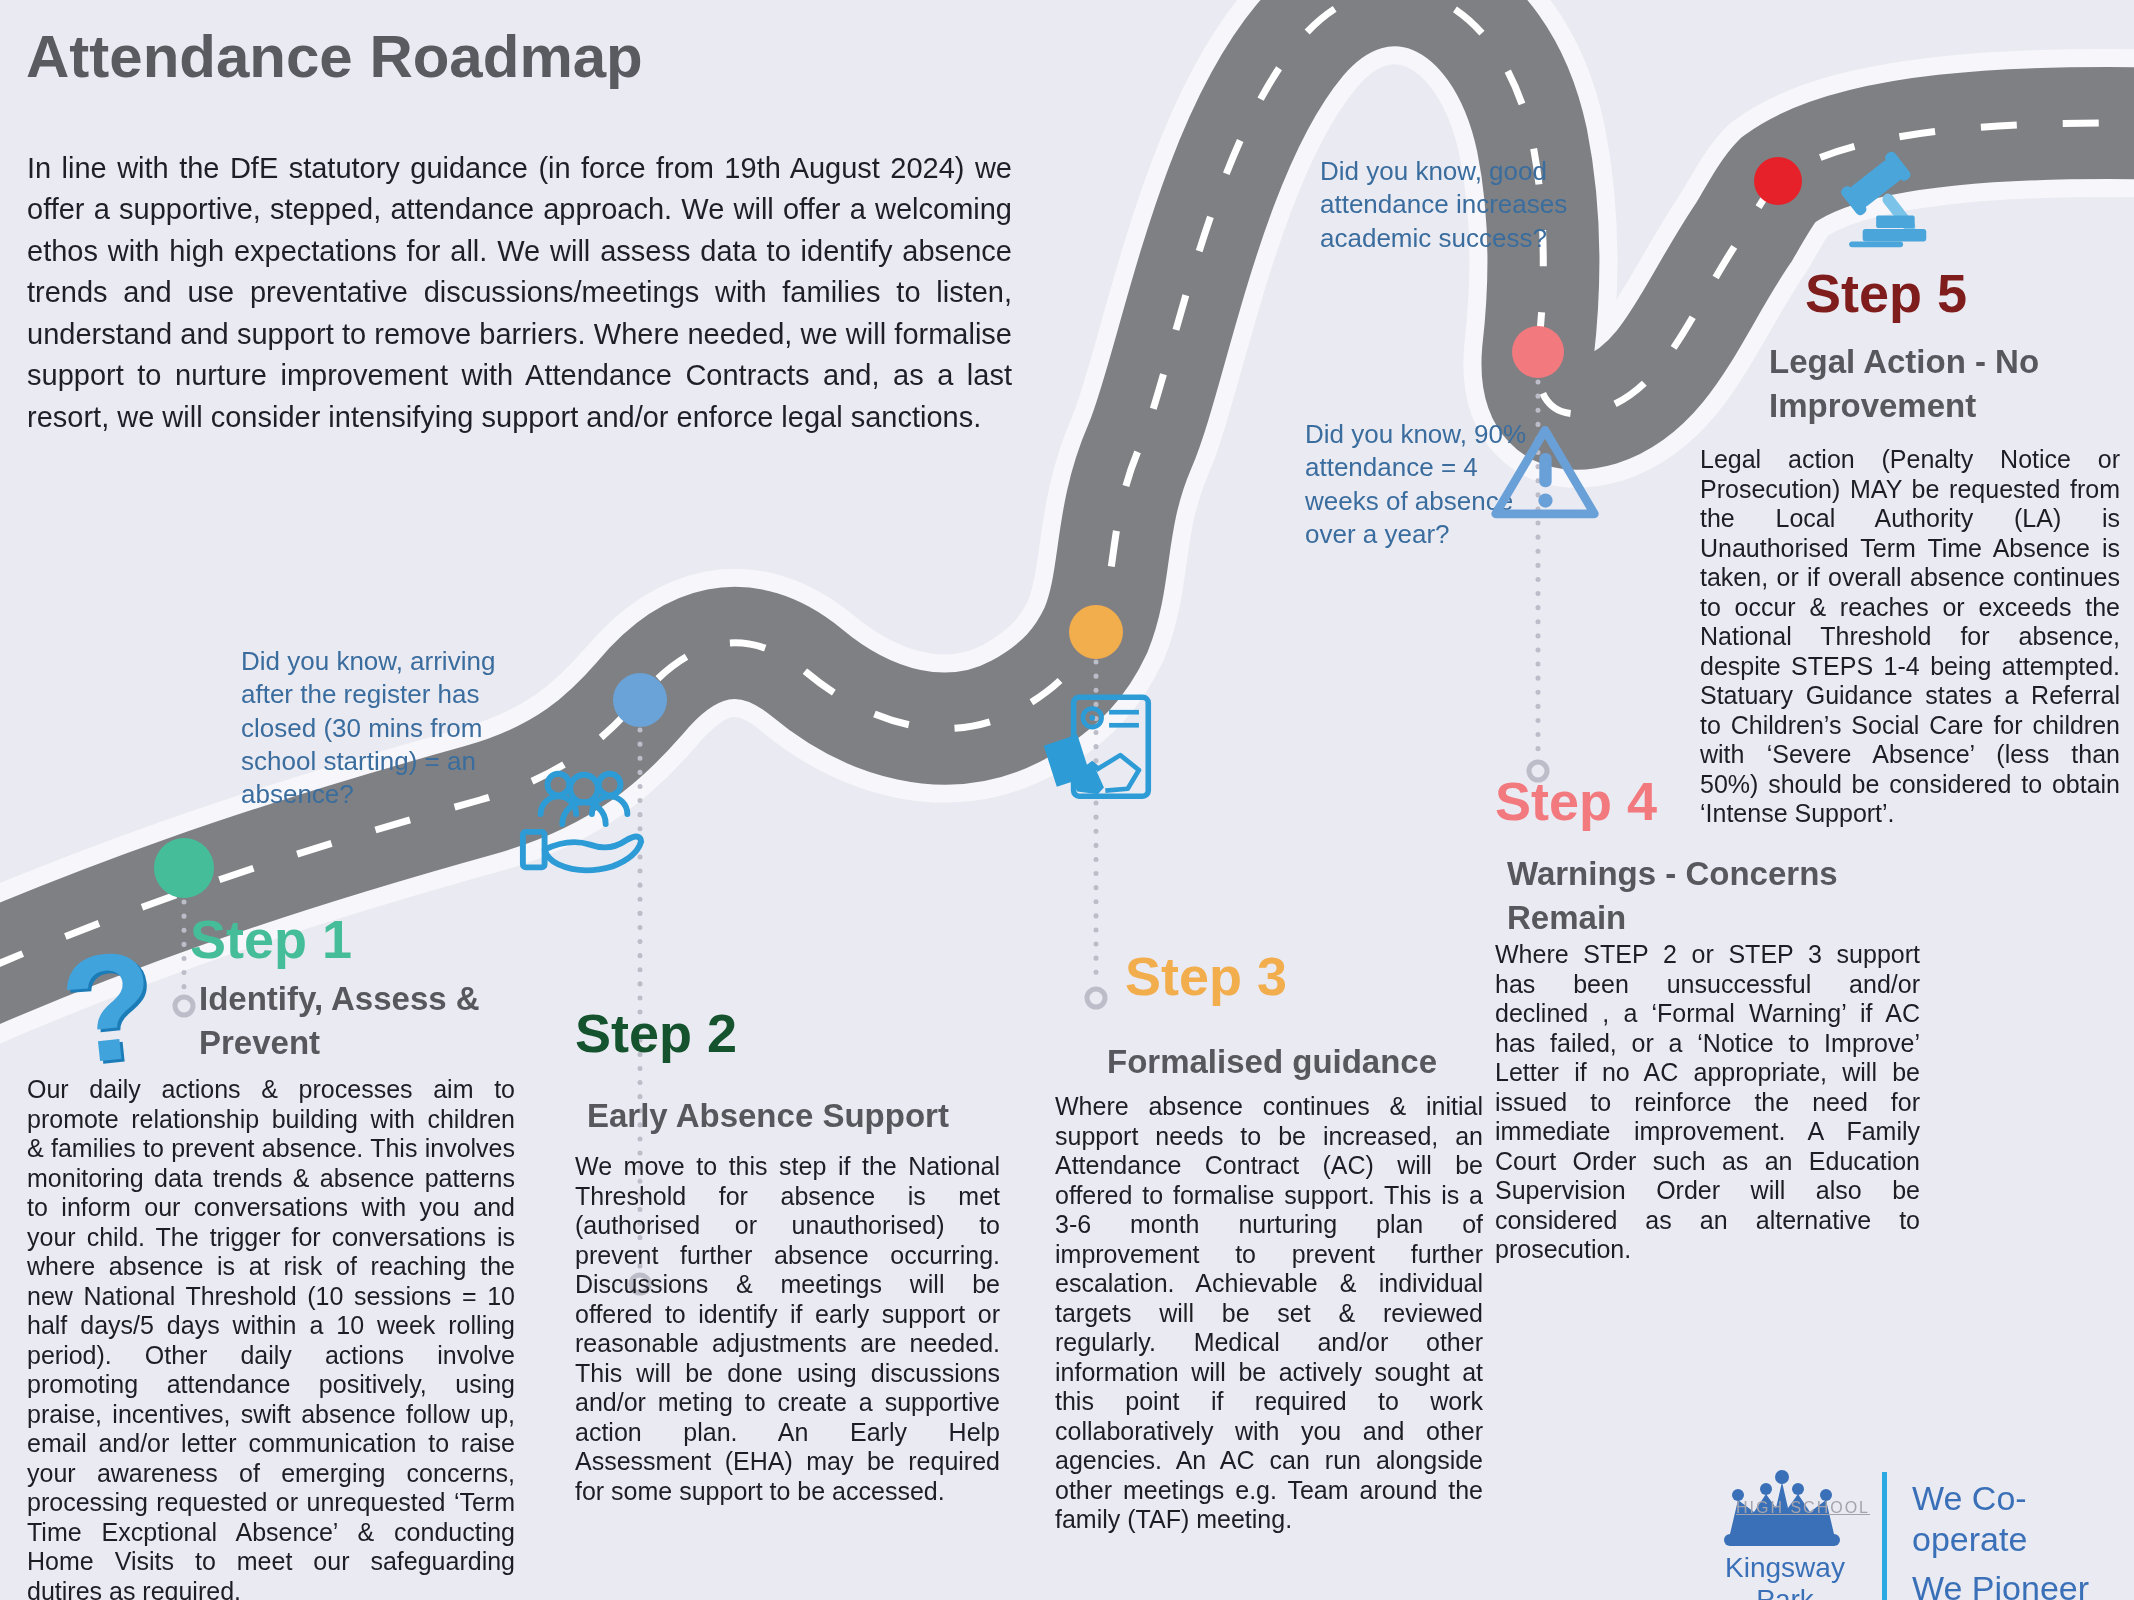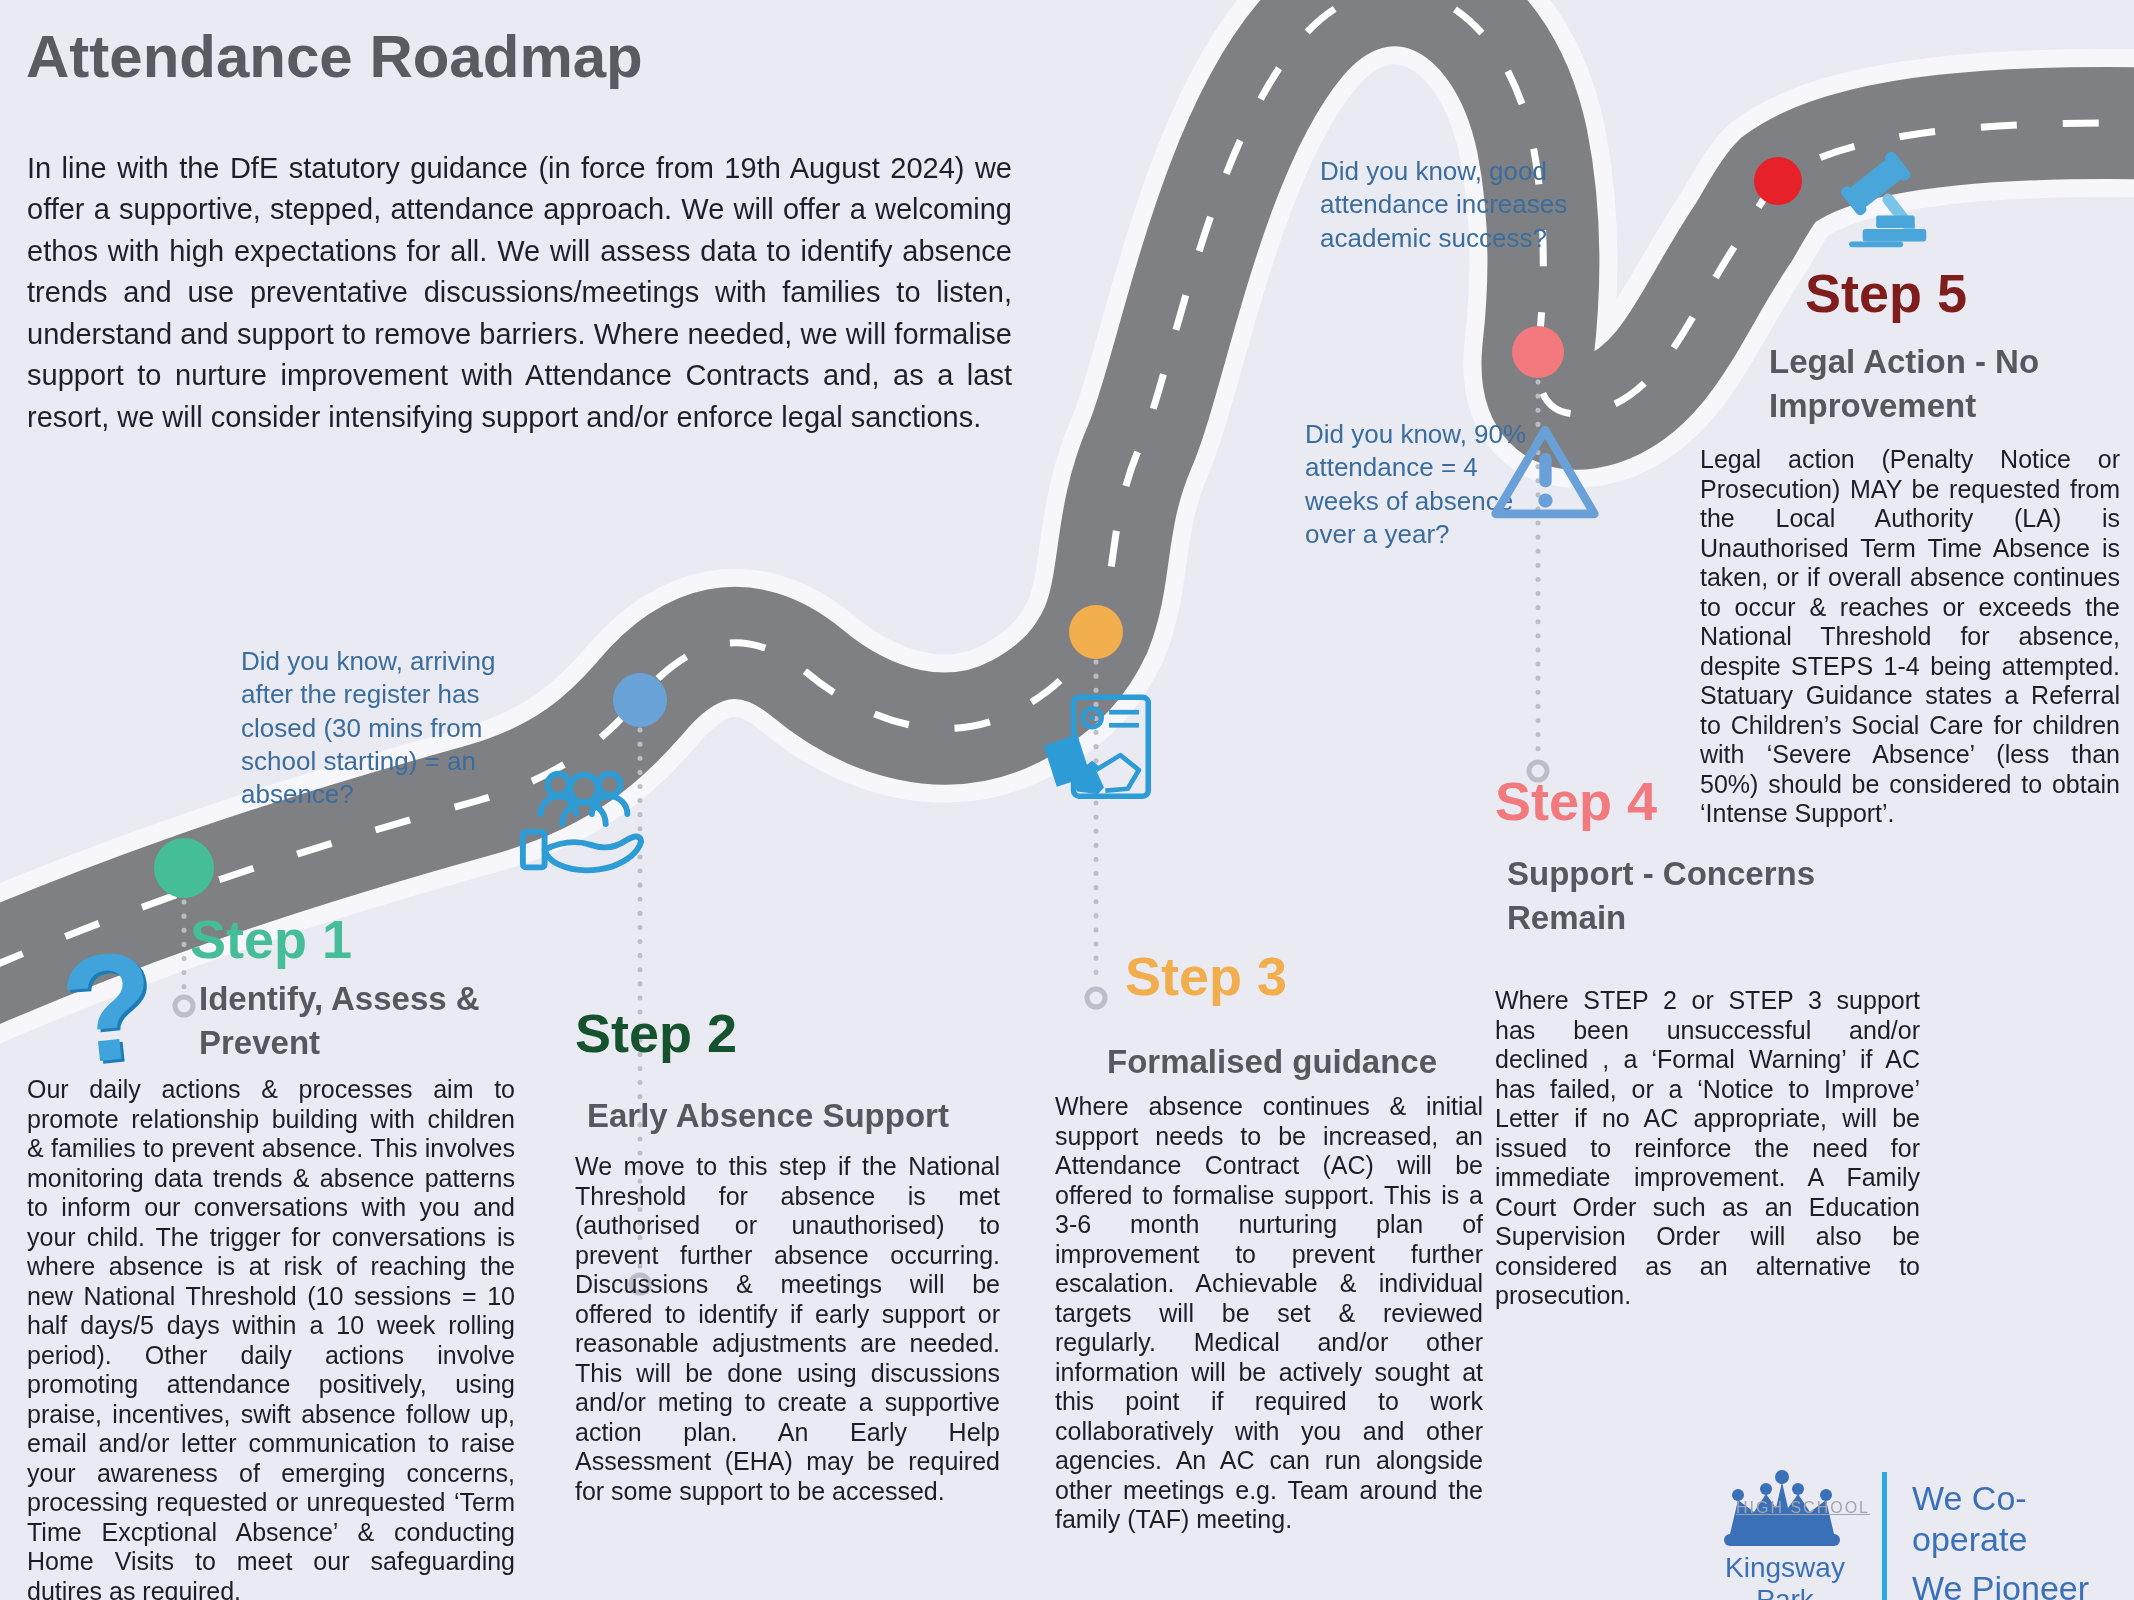--- a/index.html
+++ b/index.html
@@ -22,21 +22,21 @@
   .s1-title{left:187px;top:965px;width:345px;}
   .s1-body{left:27px;top:1075px;width:488px;}
   .s2-label{left:575px;top:1002px;}
   .s2-title{left:575px;top:1082px;width:425px;}
   .s2-body{left:575px;top:1152px;width:425px;}
   .s3-label{left:1125px;top:945px;}
   .s3-title{left:1095px;top:1028px;width:428px;}
   .s3-body{left:1055px;top:1092px;width:428px;}
   .s4-label{left:1495px;top:770px;}
   .s4-title{left:1495px;top:840px;width:390px;}
-  .s4-body{left:1495px;top:940px;width:425px;margin-top:46px;}
+  .s4-body{left:1495px;top:940px;width:425px;}
   .s5-label{left:1805px;top:262px;}
   .s5-title{left:1757px;top:328px;width:335px;}
   .s5-body{left:1700px;top:445px;width:420px;}
   .qmark{left:62px;top:920px;font-size:152px;font-weight:bold;color:#41a3dc;transform:rotate(-6deg);
          text-shadow:3px 3px 0 #1c7cb8;}
   .logo-crown{left:1712px;top:1468px;}
   .school-name{left:1700px;top:1552px;width:170px;text-align:center;font-size:28px;color:#3a70b8;}
   .school-type{left:1700px;top:1499px;width:170px;text-align:right;font-size:16px;color:#a3a3ad;letter-spacing:2px;text-decoration:underline;}
   .divider{left:1882px;top:1472px;width:5px;height:130px;background:#2aa9e2;}
   .motto{left:1912px;top:1478px;font-size:34px;line-height:1.22;color:#3a70b8;}
@@ -111,21 +111,21 @@
   <div class="abs step-label s3-label" style="color: rgb(242, 173, 77);">Step 3</div>
   <div class="abs step-title s3-title">Formalised guidance</div>
   <p class="abs step-body s3-body">Where absence continues &amp; initial support needs to be increased, an Attendance Contract (AC) will be offered to formalise support. This is a 3-6 month nurturing plan of improvement to prevent further escalation. Achievable &amp; individual targets will be set &amp; reviewed regularly. Medical and/or other information will be actively sought at this point if required to work collaboratively with you and other agencies. An AC can run alongside other meetings e.g. Team around the family (TAF) meeting.</p>
 
   <svg class="abs" style="left:1488px;top:420px;" width="114" height="106" viewBox="0 0 120 110">
     <path d="M60,10 L112,98 L8,98 Z" fill="none" stroke="#6aa0d8" stroke-width="9" stroke-linejoin="round"></path>
     <rect x="54" y="34" width="13" height="36" rx="6" fill="#6aa0d8"></rect>
     <circle cx="60.5" cy="84" r="7.5" fill="#6aa0d8"></circle>
   </svg>
   <div class="abs step-label s4-label" style="color: rgb(242, 121, 126);">Step 4</div>
-  <div class="abs step-title s4-title">Support - Concerns Remain</div>
+  <div class="abs step-title s4-title">Warnings - Concerns Remain</div>
   <p class="abs step-body s4-body">Where STEP 2 or STEP 3 support has been unsuccessful and/or declined , a ‘Formal Warning’ if AC has failed, or a ‘Notice to Improve’ Letter if no AC appropriate, will be issued to reinforce the need for immediate improvement. A Family Court Order such as an Education Supervision Order will also be considered as an alternative to prosecution.</p>
 
   <svg class="abs" style="left:1822px;top:148px;" width="116" height="106" viewBox="0 0 120 110">
     <g transform="rotate(-38 55 36)">
       <rect x="26" y="24" width="58" height="26" rx="8" fill="#49a5da"></rect>
       <rect x="20" y="20" width="12" height="34" rx="5" fill="#49a5da"></rect>
       <rect x="78" y="20" width="12" height="34" rx="5" fill="#49a5da"></rect>
       <rect x="49" y="52" width="12" height="48" rx="6" fill="#7cc3e9"></rect>
     </g>
     <rect x="56" y="70" width="40" height="13" rx="2" fill="#49a5da"></rect>

